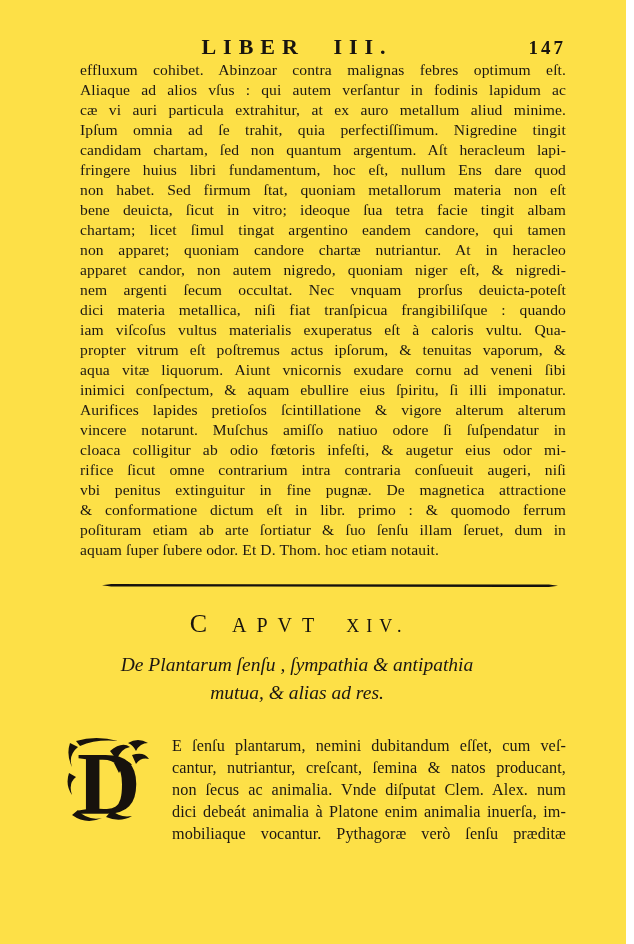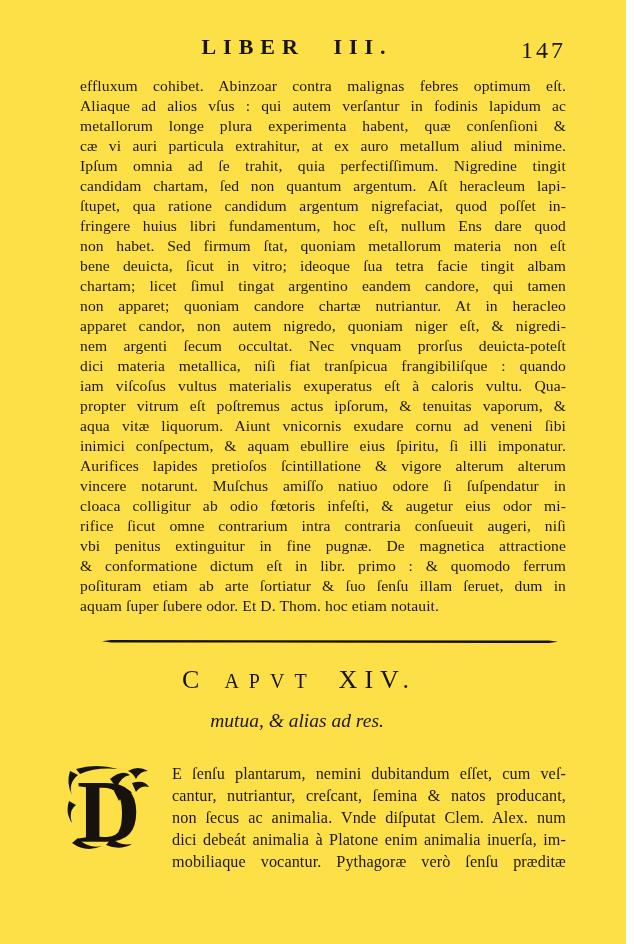--- a/index.html
+++ b/index.html
@@ -14,36 +14,36 @@
   .content{position:absolute;left:80px;top:34px;width:486px;}
   .header{position:relative;height:26px;}
   .header-title{
     position:absolute;left:0;width:100%;text-align:center;
     transform:translateX(-26px);
     font-size:22px;letter-spacing:7px;word-spacing:16px;
     font-weight:bold;color:#18140f;
   }
   .page-number{
     position:absolute;right:0;top:3px;
-    font-size:24px;letter-spacing:3px;font-weight:normal;color:#18140f;
+    font-size:19px;letter-spacing:3px;font-weight:bold;color:#18140f;
   }
-  .para1{margin-top:16px;font-size:15.6px;line-height:20px;letter-spacing:0.1px;}
+  .para1{margin-top:0px;font-size:15.6px;line-height:20px;letter-spacing:0.1px;}
   .para1 .line{text-align:justify;text-align-last:justify;height:20px;overflow:hidden;}
   .para1 .line:last-child{text-align:left;text-align-last:left;}
   .rule{
     margin:24px 0 0 22px;width:456px;height:3px;background:#15110d;
     clip-path:polygon(0 40%,2% 0,98% 20%,100% 60%,98% 100%,2% 80%);
   }
   .caput{
     margin-top:22px;text-align:center;transform:translateX(-24px);
     color:#18140f;white-space:nowrap;
   }
   .caput .cap-initial{font-size:26px;letter-spacing:10px;}
   .caput .cap-rest{font-size:20px;letter-spacing:10px;margin-left:15px;}
-  .caput .cap-numeral{font-size:26px;letter-spacing:7px;margin-left:22px;}
+  .caput .cap-numeral{font-size:18px;letter-spacing:7px;margin-left:22px;}
   .subtitle{
     margin-top:12px;text-align:center;transform:translateX(-26px);
     font-style:italic;font-size:19.5px;line-height:28px;color:#1c1712;
   }
   .para2{
     margin-top:28px;margin-left:-14px;width:500px;
     font-size:16.2px;line-height:22px;letter-spacing:0.1px;
   }
   .para2 .line{text-align:justify;text-align-last:justify;height:22px;overflow:hidden;}
   .dropcap{
@@ -58,25 +58,23 @@
   <div class="content">
 
     <div class="header">
       <div class="header-title">LIBER III.</div>
       <div class="page-number">147</div>
     </div>
 
     <div class="para1">
         <div class="line">effluxum cohibet. Abinzoar contra malignas febres optimum eſt.</div>
         <div class="line">Aliaque ad alios vſus : qui autem verſantur in fodinis lapidum ac</div>
-        <div class="line">metallorum longe plura experimenta habent, quæ conſenſioni &amp;</div>
         <div class="line">cæ vi auri particula extrahitur, at ex auro metallum aliud minime.</div>
         <div class="line">Ipſum omnia ad ſe trahit, quia perfectiſſimum. Nigredine tingit</div>
         <div class="line">candidam chartam, ſed non quantum argentum. Aſt heracleum lapi-</div>
-        <div class="line">ſtupet, qua ratione candidum argentum nigrefaciat, quod poſſet in-</div>
         <div class="line">fringere huius libri fundamentum, hoc eſt, nullum Ens dare quod</div>
         <div class="line">non habet. Sed firmum ſtat, quoniam metallorum materia non eſt</div>
         <div class="line">bene deuicta, ſicut in vitro; ideoque ſua tetra facie tingit albam</div>
         <div class="line">chartam; licet ſimul tingat argentino eandem candore, qui tamen</div>
         <div class="line">non apparet; quoniam candore chartæ nutriantur. At in heracleo</div>
         <div class="line">apparet candor, non autem nigredo, quoniam niger eſt, &amp; nigredi-</div>
         <div class="line">nem argenti ſecum occultat. Nec vnquam prorſus deuicta-poteſt</div>
         <div class="line">dici materia metallica, niſi fiat tranſpicua frangibiliſque : quando</div>
         <div class="line">iam viſcoſus vultus materialis exuperatus eſt à caloris vultu. Qua-</div>
         <div class="line">propter vitrum eſt poſtremus actus ipſorum, &amp; tenuitas vaporum, &amp;</div>
@@ -92,20 +90,21 @@
         <div class="line">aquam ſuper ſubere odor. Et D. Thom. hoc etiam notauit.</div>
       </div>
 
     <div class="rule"></div>
 
     <div class="caput">
       <span class="cap-initial">C</span><span class="cap-rest">APVT</span><span class="cap-numeral">XIV.</span>
     </div>
 
     <div class="subtitle">
+        <div class="subtitle-line">De Plantarum ſenſu , ſympathia &amp; antipathia</div>
         <div class="subtitle-line">mutua, &amp; alias ad res.</div>
       </div>
 
     <div class="para2">
       <div class="dropcap">
         <svg viewBox="0 0 84 88" xmlns="http://www.w3.org/2000/svg">
           <g fill="#17120d" stroke="none">
             <path d="M4 6 Q0 18 6 30 Q2 18 12 10 Z"></path>
             <path d="M3 36 Q-1 48 6 58 Q2 46 10 40 Z"></path>
             <path d="M62 6 Q72 0 82 6 Q74 6 70 14 Q67 8 62 6 Z"></path>

